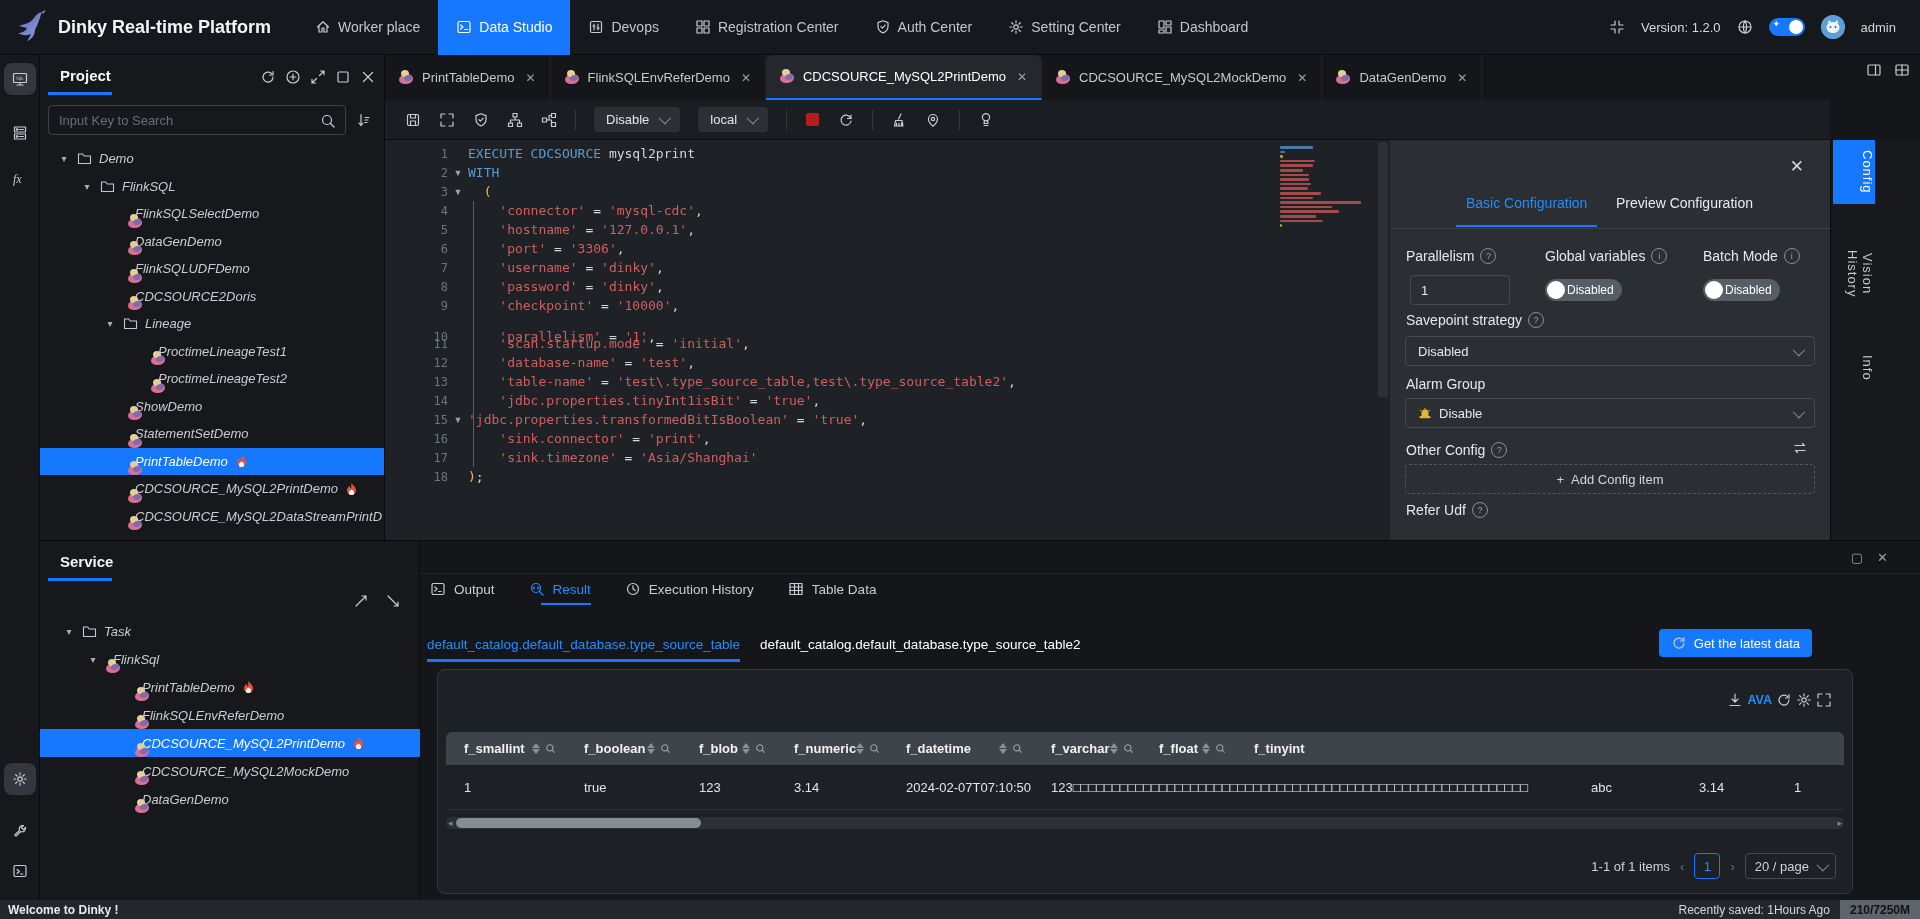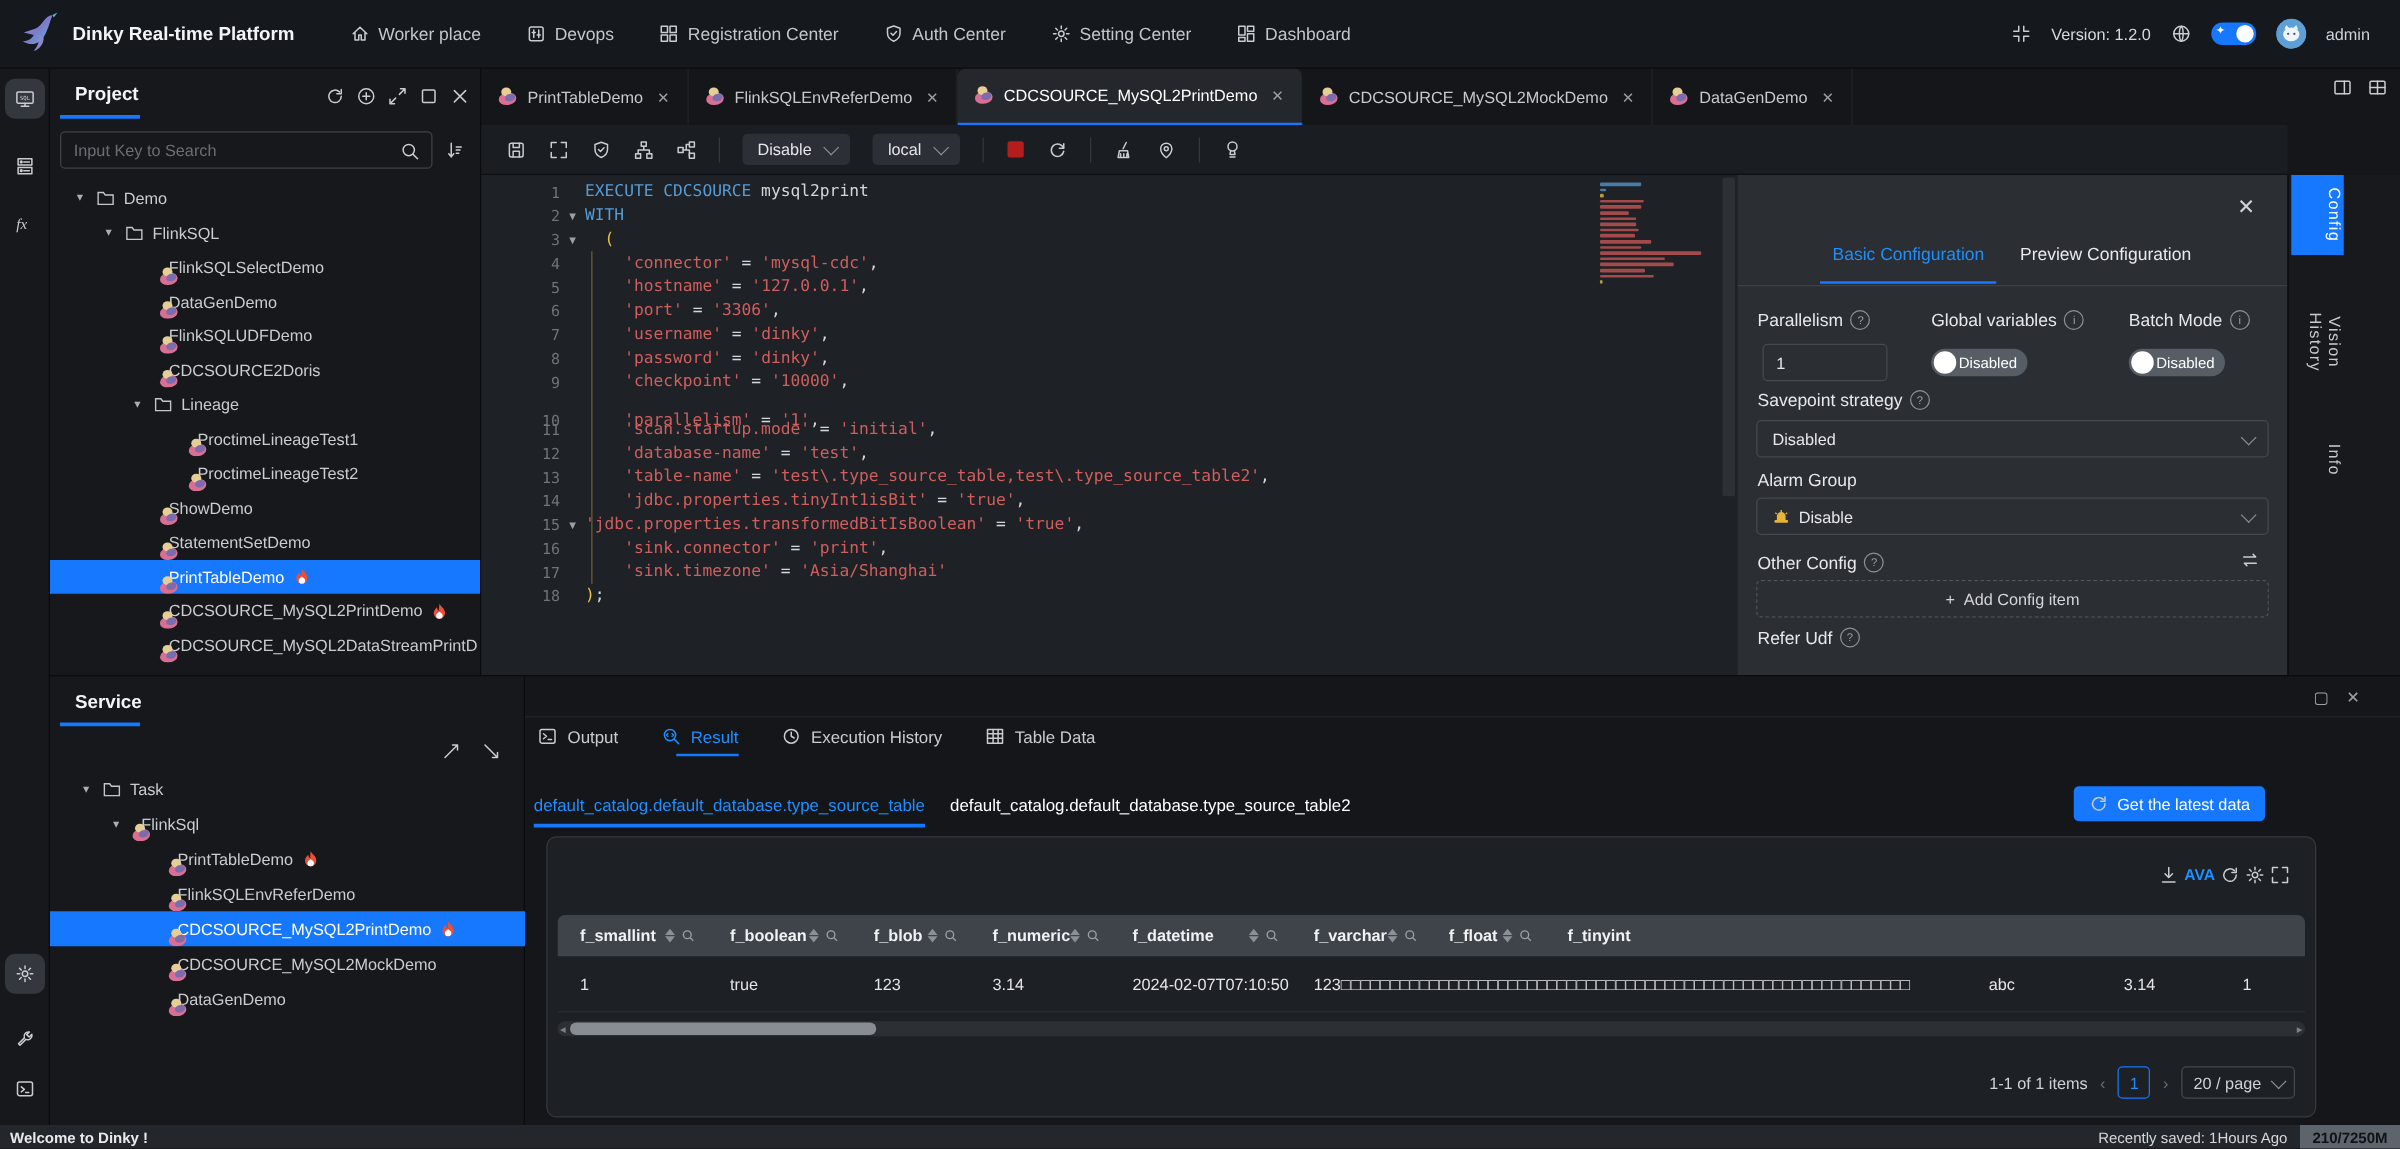--- a/index.html
+++ b/index.html
@@ -6,21 +6,21 @@
   body{font-family:"Liberation Sans","DejaVu Sans",sans-serif;color:#d7dadd;font-size:13px;}
   #app{position:relative;width:1920px;height:919px;overflow:hidden;background:#141619;}
   .abs{position:absolute;}
   .row{display:flex;align-items:center;}
   svg{display:block;}
   .ic{display:inline-flex;align-items:center;justify-content:center;flex:0 0 auto;}
 
   
   #navbar{left:0;top:0;width:1920px;height:55px;background:#15181d;display:flex;align-items:center;border-bottom:1px solid #0a0b0d;box-sizing:border-box;}
   #logo{margin:0 10px 0 12px;}
-  #nav-title{font-size:15px;font-weight:bold;color:#f2f4f6;margin-right:26px;white-space:nowrap;}
+  #nav-title{font-size:18px;font-weight:bold;color:#f2f4f6;margin-right:26px;white-space:nowrap;}
   .nav-item{display:flex;align-items:center;gap:7px;padding:0 18px;height:55px;color:#c3c7cb;cursor:pointer;white-space:nowrap;font-size:14px;}
   .nav-item.active{background:#1677ff;color:#fff;}
   #nav-right{margin-left:auto;display:flex;align-items:center;gap:16px;padding-right:24px;color:#cfd3d7;}
   #version{font-size:13px;color:#d7dadd;}
   #theme-toggle{width:36px;height:18px;border-radius:10px;background:#1677ff;position:relative;}
   #theme-toggle .knob{position:absolute;right:2px;top:2px;width:14px;height:14px;border-radius:50%;background:#fff;}
   #theme-toggle .stars{position:absolute;left:4px;top:1px;font-size:9px;color:#fff;}
   #avatar{width:24px;height:24px;border-radius:50%;background:#5d9fd6;display:flex;align-items:center;justify-content:center;overflow:hidden;}
 
   
@@ -34,21 +34,21 @@
   .title-underline{position:absolute;left:8px;top:37px;width:64px;height:3px;background:#1677ff;}
   .panel-ics{position:absolute;right:8px;top:14px;display:flex;gap:9px;color:#a9aeb3;}
   #proj-search{position:absolute;left:8px;top:50px;width:298px;height:30px;background:transparent;border:1px solid #3e4247;border-radius:4px;color:#c7cacd;padding:0 28px 0 10px;font-size:13px;box-sizing:border-box;outline:none;}
   #proj-search::placeholder{color:#696f75;}
   #search-ic{position:absolute;right:48px;top:58px;color:#9aa0a5;}
   #sort-ic{position:absolute;right:12px;top:57px;color:#b9bec3;}
   #proj-tree{position:absolute;left:0;top:90px;width:345px;}
   .trow{position:relative;height:27.5px;display:flex;align-items:center;color:#c9ccd0;cursor:pointer;white-space:nowrap;overflow:hidden;}
   .trow.sel{background:#1677ff;color:#fff;}
   .tarrow{width:14px;color:#a9aeb3;font-size:10px;display:flex;justify-content:center;}
-  .tlabel{margin-left:7px;}
+  .tlabel{margin-left:7px;font-style:italic;}
   .fire{margin-left:7px;}
 
   
   .bird{position:relative;width:16px;height:15px;flex:0 0 auto;}
   .bird .b1{position:absolute;left:0;top:4px;width:14px;height:10px;background:#d96f92;border-radius:60% 45% 55% 45%;}
   .bird .b2{position:absolute;left:2px;top:0;width:8px;height:7px;background:#e5cf96;border-radius:50%;}
   .bird .b3{position:absolute;left:5px;top:5px;width:8px;height:6px;background:#7a6cae;border-radius:60% 40% 60% 40%;}
 
   
   #tabbar{left:385px;top:55px;width:1535px;height:45px;background:#141619;display:flex;align-items:flex-end;}
@@ -170,20 +170,29 @@
     <span id="nav-title">Dinky Real-time Platform</span>
     <div id="nav-items" class="row">
         <div class="nav-item">
           <span class="ic">
             <svg width="16" height="16" viewBox="0 0 16 16" fill="none" stroke="#c9cdd1" stroke-width="1.2" stroke-linecap="round" stroke-linejoin="round">
               <path d="M2.5 8 8 2.8 13.5 8M4 7v6h3v-4h2v4h3V7"></path>
             </svg>
           </span>
           <span>Worker place</span>
         </div>
+        <div class="nav-item active">
+          <span class="ic">
+            <svg width="16" height="16" viewBox="0 0 16 16" fill="none" stroke="#fff" stroke-width="1.2" stroke-linecap="round" stroke-linejoin="round">
+              <rect x="2" y="2.5" width="12" height="11" rx="1.5"></rect>
+              <path d="M4.5 6l2.5 2-2.5 2M8.5 10.5H12"></path>
+            </svg>
+          </span>
+          <span>Data Studio</span>
+        </div>
         <div class="nav-item">
           <span class="ic">
             <svg width="16" height="16" viewBox="0 0 16 16" fill="none" stroke="#c9cdd1" stroke-width="1.2" stroke-linecap="round" stroke-linejoin="round">
               <rect x="2.5" y="2.5" width="11" height="11" rx="1.5"></rect>
               <path d="M6 5v6M10 5v6M4.8 7h2.4M8.8 9h2.4"></path>
             </svg>
           </span>
           <span>Devops</span>
         </div>
         <div class="nav-item">

